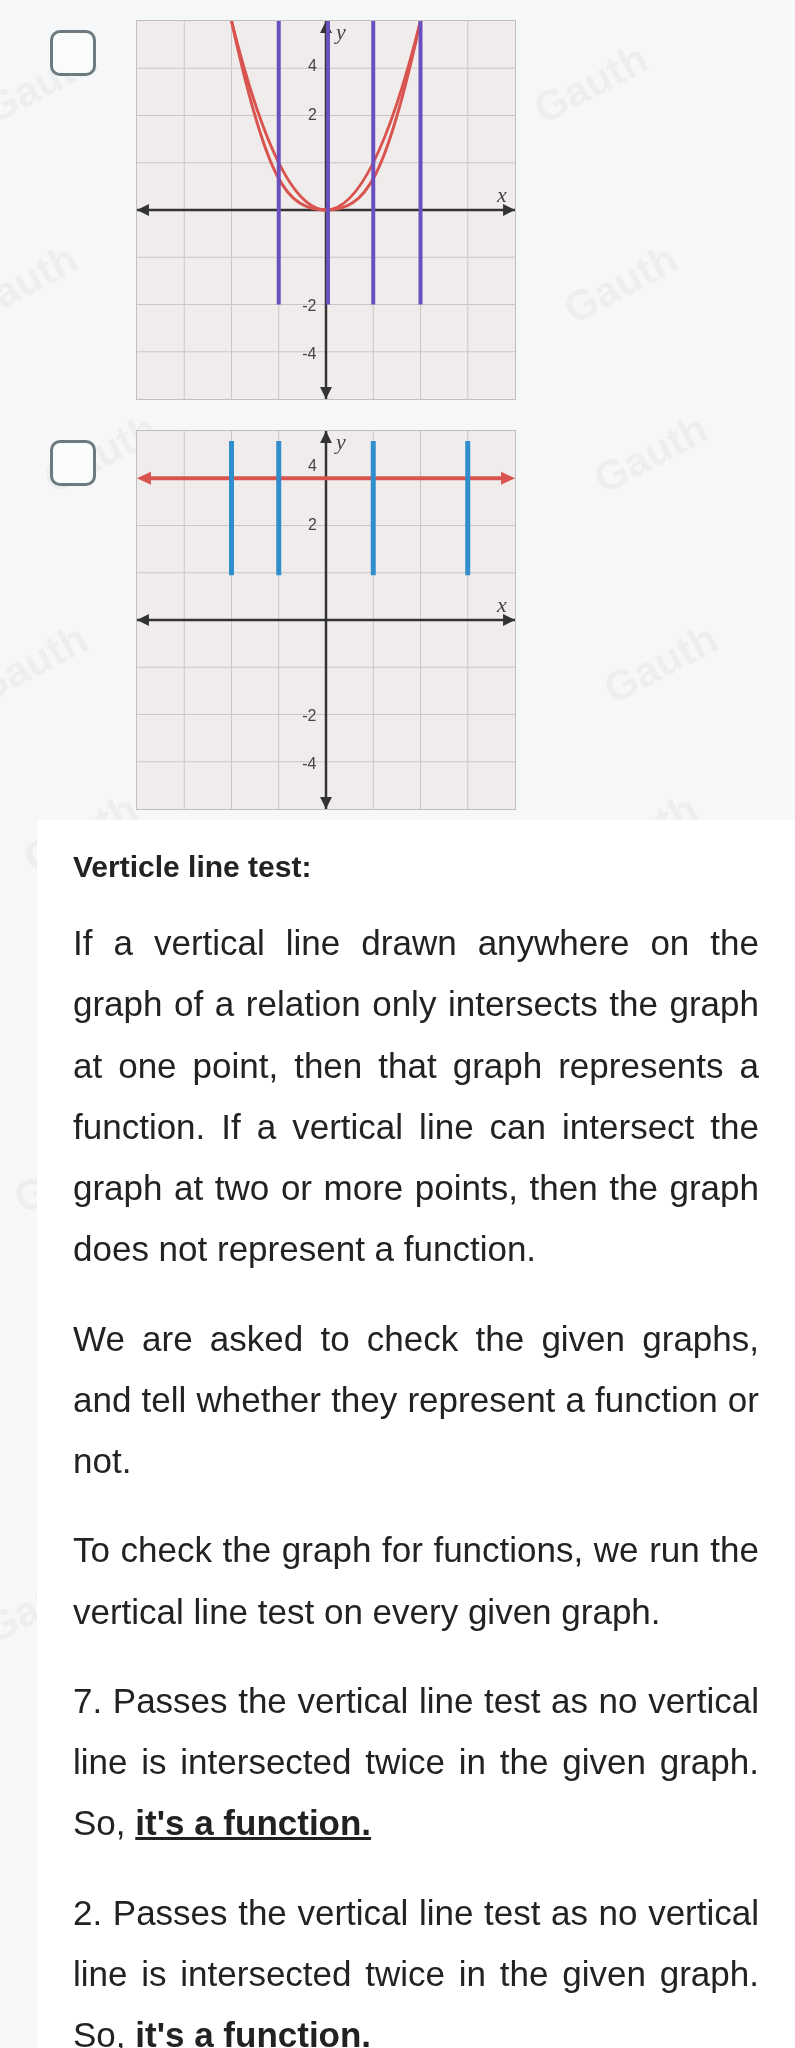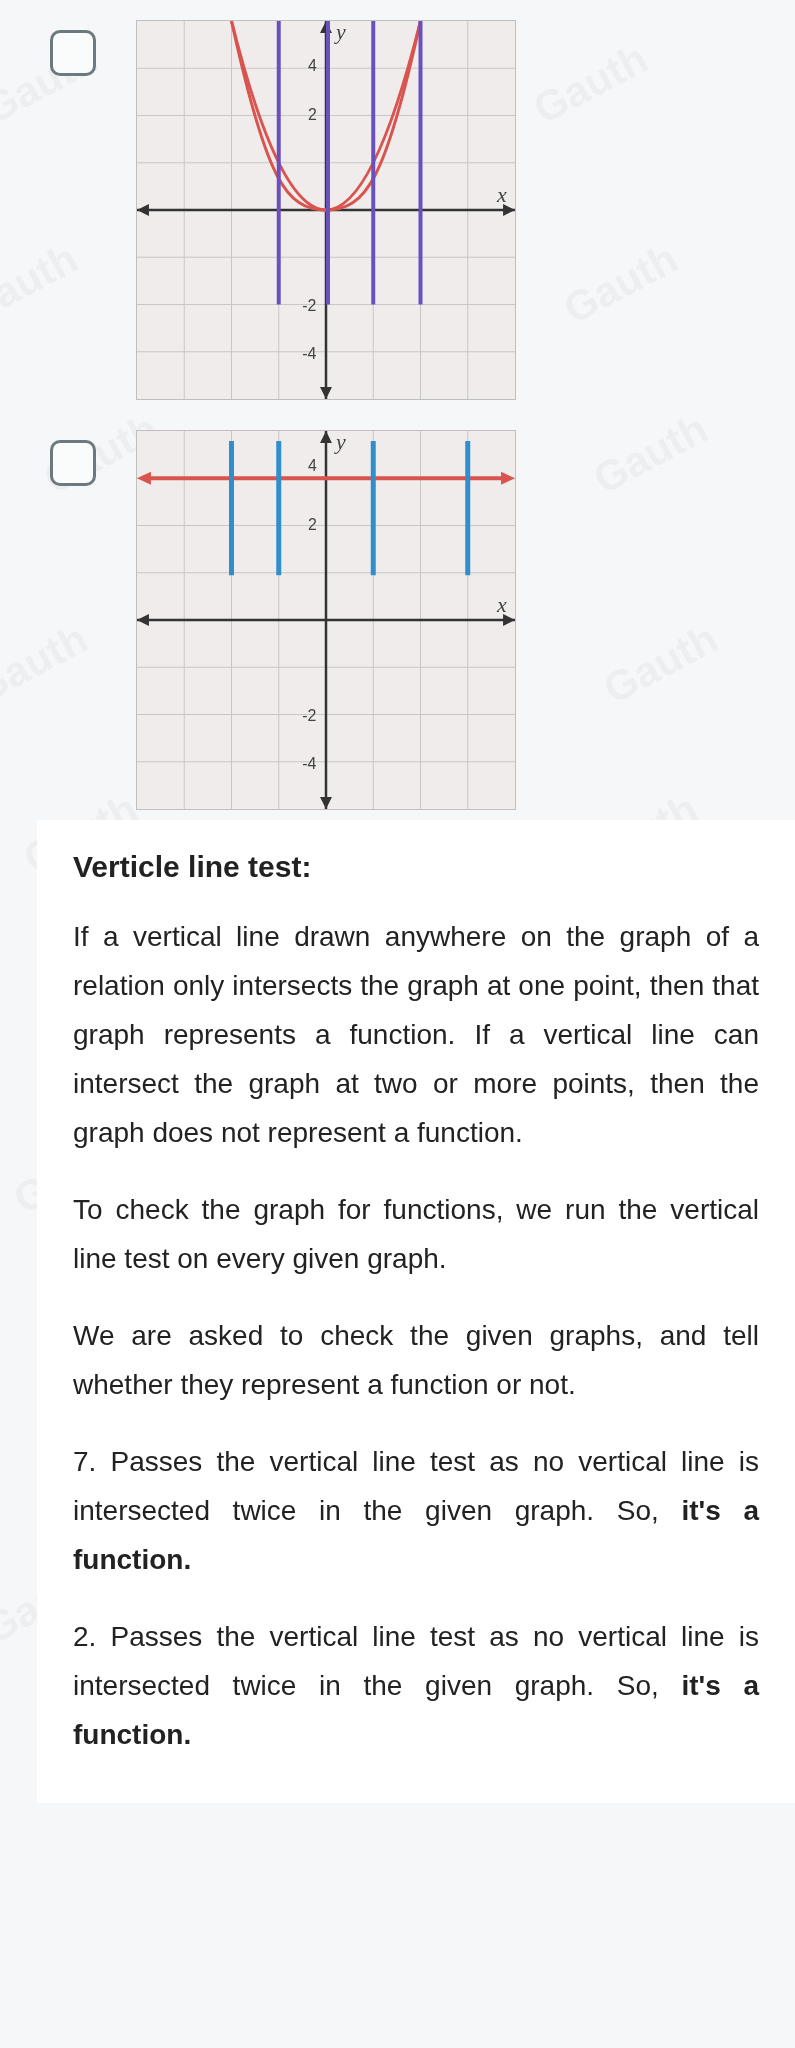--- a/index.html
+++ b/index.html
@@ -59,27 +59,27 @@
     padding: 30px 36px 44px 36px;
     background: #fff;
     margin-left: 37px;
   }
   .text-block h3 {
     font-size: 30px;
     font-weight: 700;
     margin-bottom: 28px;
   }
   .text-block p {
-    font-size: 28px;
+    font-size: 35px;
     line-height: 1.75;
     margin-bottom: 28px;
     text-align: justify;
   }
   .text-block p:last-child { margin-bottom: 0; }
-  .text-block b { font-weight: 700; }
+  .text-block b { font-weight: 700; text-decoration: underline; }
   .text-block sup { font-size: 0.65em; }
 </style>
 </head>
 <body>
 
 <div class="watermark-layer">
   <span style="top:60px;left:-20px">Gauth</span>
   <span style="top:60px;left:530px">Gauth</span>
   <span style="top:260px;left:-40px">Gauth</span>
   <span style="top:260px;left:560px">Gauth</span>
@@ -188,19 +188,19 @@
         <text x="172" y="100" class="tick-label">2</text>
         <text x="166" y="292" class="tick-label">-2</text>
         <text x="166" y="340" class="tick-label">-4</text>
       </svg>
     </div>
   </div>
 
   <div class="text-block">
     <h3>Verticle line test:</h3>
     <p>If a vertical line drawn anywhere on the graph of a relation only intersects the graph at one point, then that graph represents a function. If a vertical line can intersect the graph at two or more points, then the graph does not represent a function.</p>
+    <p>We are asked to check the given graphs, and tell whether they represent a function or not.</p>
     <p>To check the graph for functions, we run the vertical line test on every given graph.</p>
-    <p>We are asked to check the given graphs, and tell whether they represent a function or not.</p>
     <p><span>7. Passes the vertical line test as no vertical line is intersected twice in the given graph. So, </span><b>it's a function.</b></p>
     <p><span>2. Passes the vertical line test as no vertical line is intersected twice in the given graph. So, </span><b>it's a function.</b></p>
   </div>
 
 </div>
 
 </body></html>

